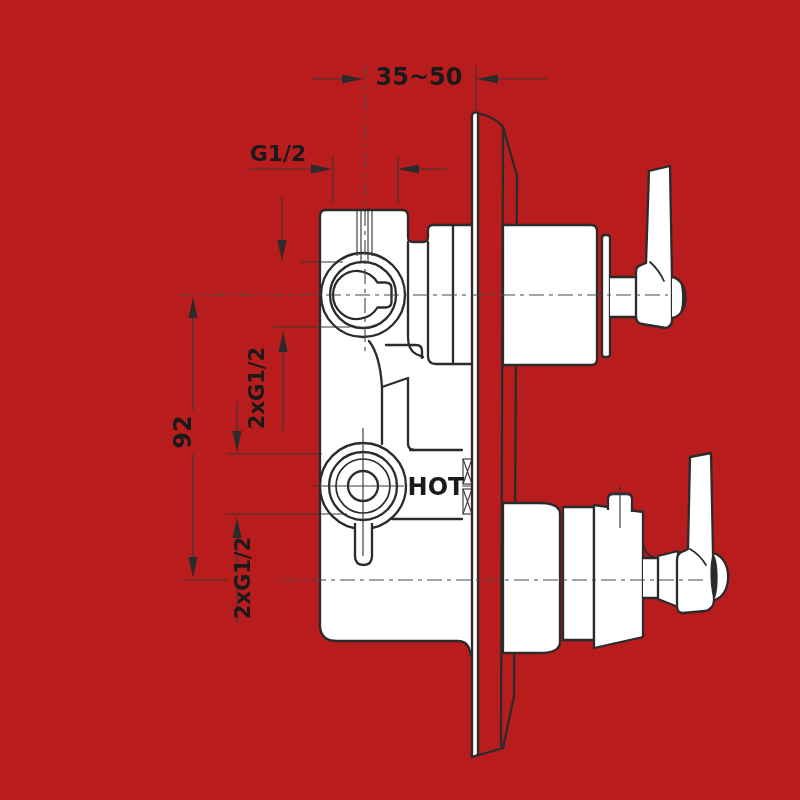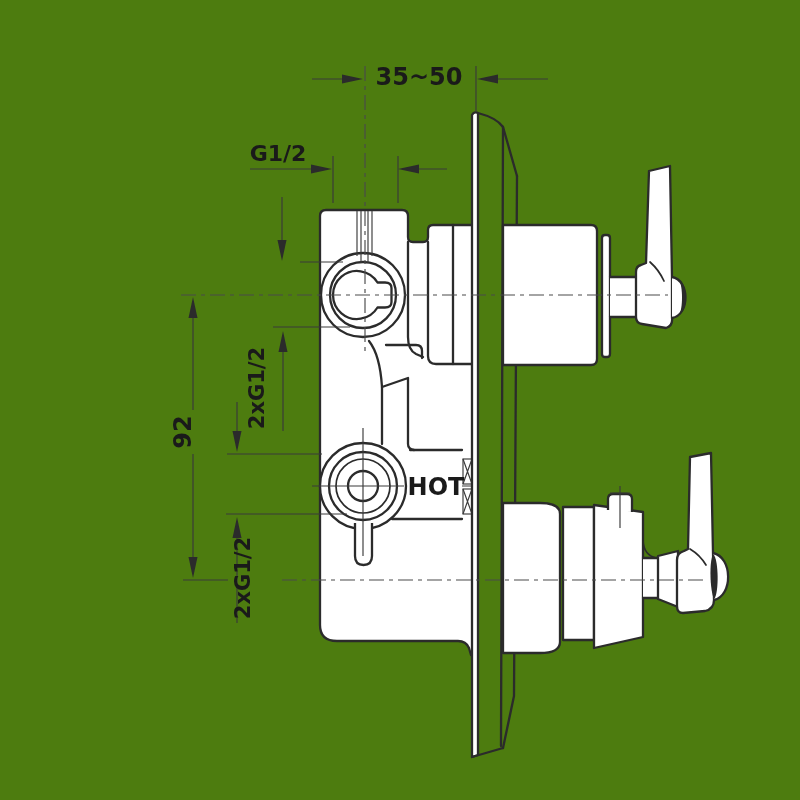--- a/index.html
+++ b/index.html
@@ -1,16 +1,16 @@
 <!DOCTYPE html>
 <html><head>
 <meta charset="utf-8">
 <style>
   html,body{margin:0;padding:0;background:#ffffff;}
-  .stage{position:relative;width:800px;height:800px;background:#4d7c0f;overflow:hidden;
+  .stage{position:relative;width:800px;height:800px;background:#b91c1c;overflow:hidden;
          font-family:"DejaVu Sans","Liberation Sans",sans-serif;}
   svg{display:block;}
   
   .ln   {fill:none;stroke:#2b2b2b;stroke-width:2.3;stroke-linecap:round;stroke-linejoin:round;}
   .lnm  {fill:none;stroke:#2b2b2b;stroke-width:1.7;stroke-linecap:round;}
   .fw   {fill:#ffffff;stroke:none;}
   .fwln {fill:#ffffff;stroke:#2b2b2b;stroke-width:2.3;stroke-linejoin:round;}
   .thin {fill:none;stroke:#3a3a3a;stroke-width:1.15;stroke-linecap:butt;}
   .cl   {fill:none;stroke:#4a4a4a;stroke-width:1.15;stroke-dasharray:15 5 4 5;stroke-linecap:butt;}
   .arr  {fill:#2b2b2b;stroke:none;}

